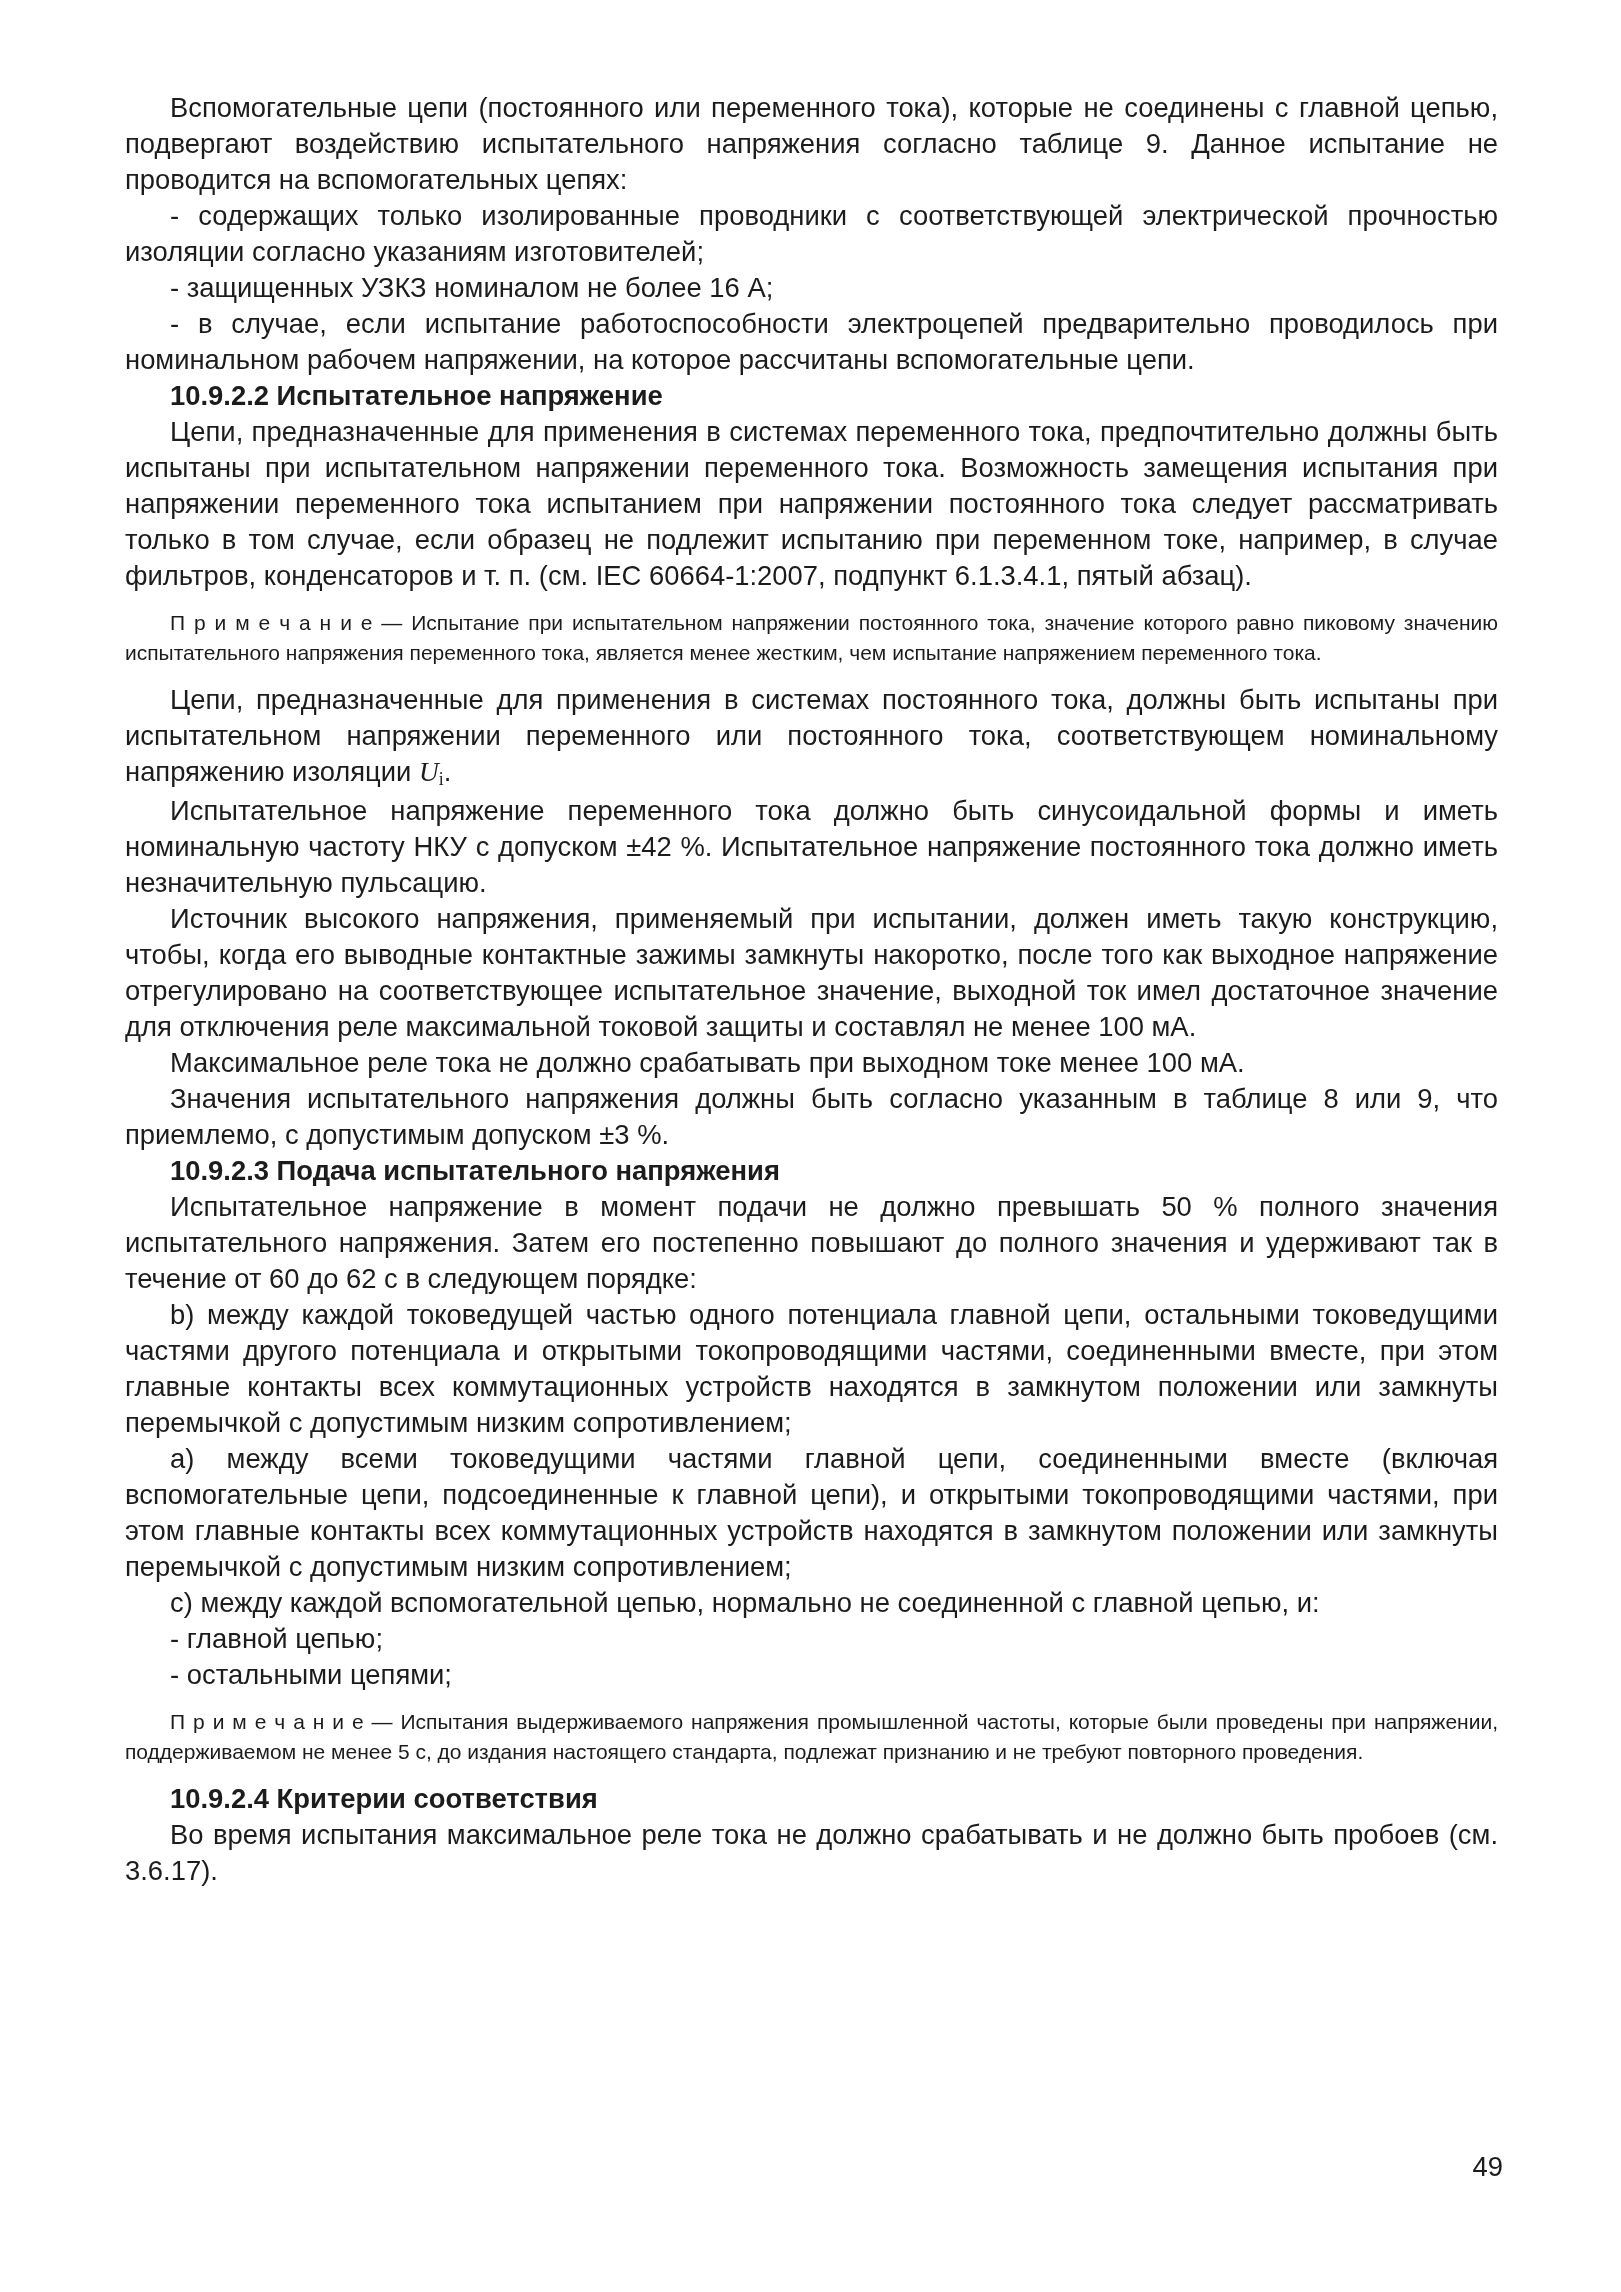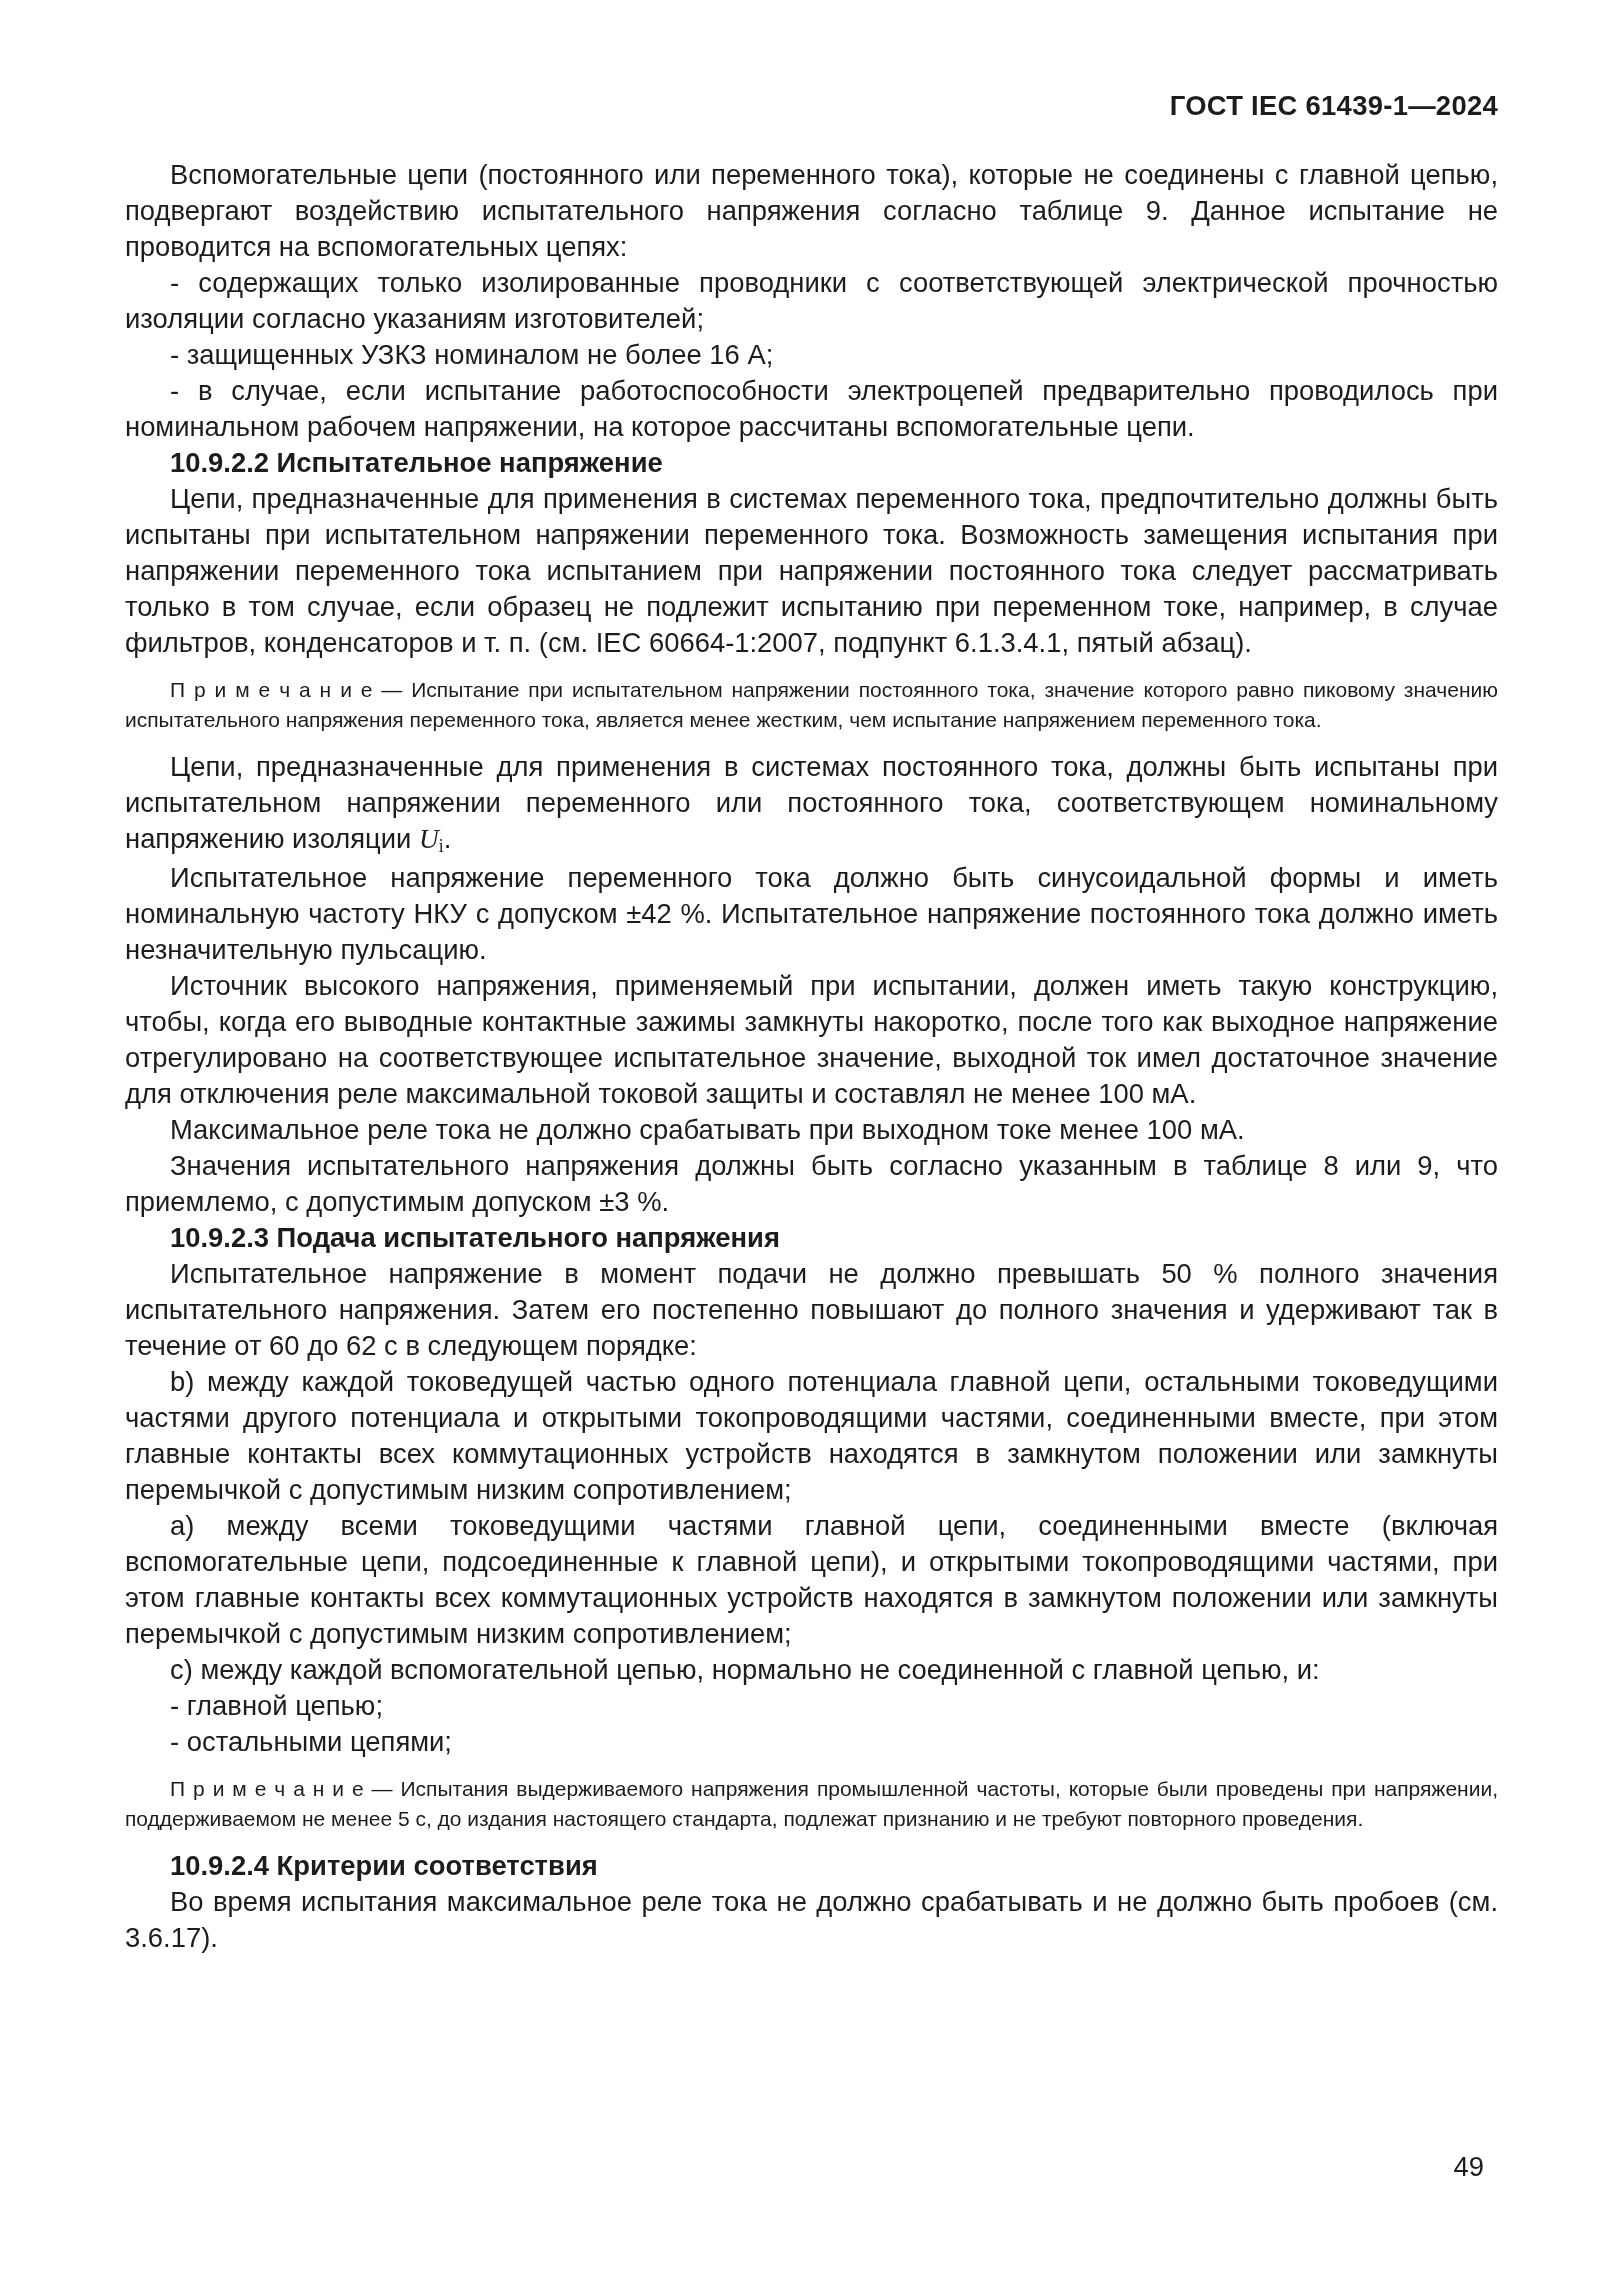--- a/index.html
+++ b/index.html
@@ -42,34 +42,31 @@
   .ui-sym { font-style: italic; font-family: Liberation Serif, serif; }
   .ui-sym sub {
     font-style: normal;
     font-size: 0.65em;
     vertical-align: baseline;
     position: relative;
     top: 0.25em;
   }
   .footer {
     position: absolute;
-    right: 137px;
+    right: 118px;
     bottom: 110px;
     font-size: 27.4px;
     color: #1c1c1c;
   }
 </style>
 </head>
 <body>
 
 <div class="page">
 
-  <div class="header">
-    <span>ГОСТ IEC 61439-1—2024</span>
-  </div>
 
   <div class="content">
     <p class="body">Вспомогательные цепи (постоянного или переменного тока), которые не соединены с главной цепью, подвергают воздействию испытательного напряжения согласно таблице 9. Данное испытание не проводится на вспомогательных цепях:</p>
     <p class="body">- содержащих только изолированные проводники с соответствующей электрической прочностью изоляции согласно указаниям изготовителей;</p>
     <p class="body">- защищенных УЗКЗ номиналом не более 16 А;</p>
     <p class="body">- в случае, если испытание работоспособности электроцепей предварительно проводилось при номинальном рабочем напряжении, на которое рассчитаны вспомогательные цепи.</p>
     <p class="body heading">10.9.2.2 Испытательное напряжение</p>
     <p class="body">Цепи, предназначенные для применения в системах переменного тока, предпочтительно должны быть испытаны при испытательном напряжении переменного тока. Возможность замещения испытания при напряжении переменного тока испытанием при напряжении постоянного тока следует рассматривать только в том случае, если образец не подлежит испытанию при переменном токе, например, в случае фильтров, конденсаторов и т. п. (см. IEC 60664-1:2007, подпункт 6.1.3.4.1, пятый абзац).</p>
     <p class="note">П р и м е ч а н и е  — Испытание при испытательном напряжении постоянного тока, значение которого равно пиковому значению испытательного напряжения переменного тока, является менее жестким, чем испытание напряжением переменного тока.</p>
     <p class="body"><span>Цепи, предназначенные для применения в системах постоянного тока, должны быть испытаны при испытательном напряжении переменного или постоянного тока, соответствующем номинальному напряжению изоляции </span><span class="ui-sym"><span>U</span><sub>i</sub></span><span>.</span></p>

